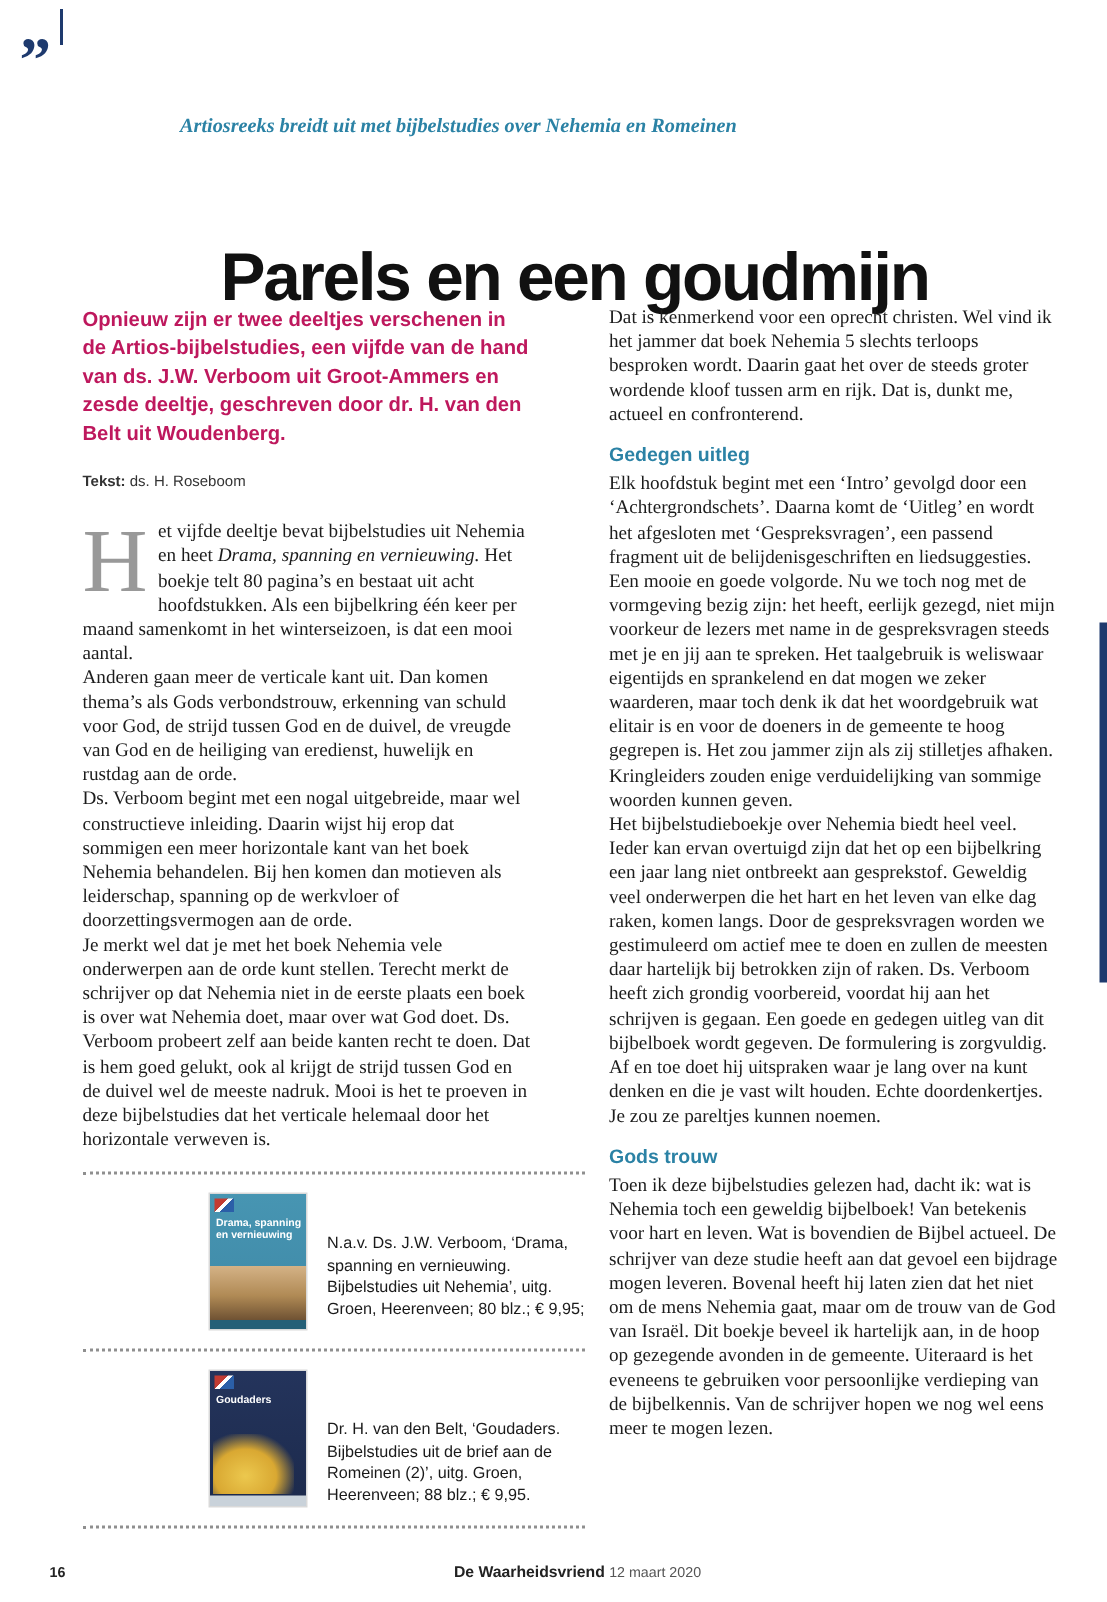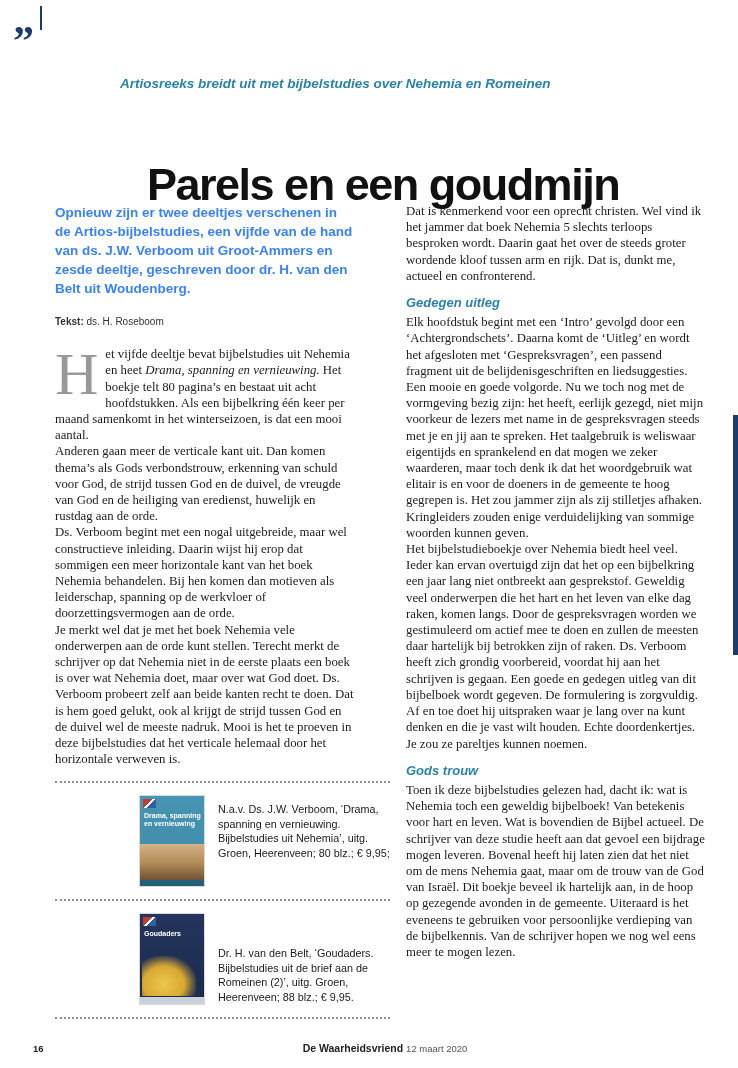--- a/index.html
+++ b/index.html
@@ -8,63 +8,63 @@
     font-family:"Liberation Serif", serif; overflow:hidden; margin:0 auto;
     color:#1c1c1c;
   }
   
   .corner-tick { position:absolute; left:40px; top:6px; width:2px; height:24px; background:#1e3a6e; }
   .quote-mark { position:absolute; left:13px; top:20px; font-size:42px; line-height:1;
     color:#1e3a6e; font-weight:bold; font-family:"Liberation Serif", serif; }
   .side-bar { position:absolute; right:0; top:415px; width:5px; height:240px; background:#1e3a6e; }
 
   
-  .kicker { position:absolute; left:120px; top:76px; font-family:Liberation Sans, sans-serif;
+  .kicker { position:absolute; left:120px; top:76px; font-family:Liberation Serif, serif;
     font-style:italic; font-weight:bold; font-size:13.5px; color:#2b82a5; }
   .title { position:absolute; left:147px; top:132px; font-family:"Liberation Sans", sans-serif;
     font-weight:bold; font-size:45px; letter-spacing:-1.5px; color:#111; line-height:1; }
 
   
   .columns { position:absolute; left:55px; top:203px; width:652px; display:flex; gap:50px; }
   .col { width:301px; font-size:12.8px; line-height:16.2px; }
   .col p { margin:0; }
 
-  .intro { font-family:"Liberation Sans", sans-serif; font-weight:bold; color:#3b82f6;
+  .intro { font-family:"Liberation Sans", sans-serif; font-weight:bold; color:#be185d;
     font-size:13.5px; line-height:19px; }
   .byline { margin-top:16px; font-family:"Liberation Sans", sans-serif;
     font-size:10px; color:#333; }
   .byline .lbl { font-weight:bold; }
 
   .body-text { margin-top:16px; }
   .dropcap { float:left; font-size:60px; line-height:50px; color:#999;
     margin:3px 7px 0 0; font-family:"Liberation Serif", serif; }
   .book-italic { font-style:italic; }
 
   .section-heading { margin:11px 0 3px 0; font-family:"Liberation Sans", sans-serif;
-    font-style:italic; font-weight:bold; font-size:13px; color:#2b82a5; }
+    font-weight:bold; font-size:13px; color:#2b82a5; }
 
   
   .books { margin-top:14px; width:335px; }
   .book-row { border-top:2px dotted #8f8f8f; padding:13px 0 13px 85px; display:flex; gap:14px; }
   .book-row.last { border-bottom:2px dotted #8f8f8f;align-items:flex-end; }
   .cover { width:64px; height:90px; position:relative; flex-shrink:0;
     box-shadow:0 0 0 1px rgba(0,0,0,.15); }
   .cover-logo { position:absolute; top:3px; left:3px; width:13px; height:9px;
     background:linear-gradient(135deg, #c23b32 42%, #ffffff 42%, #ffffff 55%, #2b5fa8 55%); }
   .cover-title { position:absolute; top:16px; left:4px; right:3px; color:#fff;
     font-family:"Liberation Sans", sans-serif; font-weight:bold; font-size:7px; line-height:8px; }
   .cover1 { background:linear-gradient(180deg,#4795b2 0%, #3e88a6 100%); }
   .cover1 .cover-img { position:absolute; bottom:6px; left:0; right:0; height:36px;
     background:linear-gradient(180deg,#d4b286 0%, #b08a55 55%, #6f5233 100%); }
   .cover1 .cover-strip { position:absolute; bottom:0; left:0; right:0; height:6px; background:#245f77; }
   .cover2 { background:linear-gradient(180deg,#24345c 0%, #1c2a4c 100%); }
   .cover2 .cover-img { position:absolute; bottom:8px; left:2px; right:8px; height:40px;
     background:radial-gradient(ellipse at 40% 70%, #ecc84e 0%, #d9a832 45%, rgba(28,42,76,0) 75%); }
   .cover2 .cover-strip { position:absolute; bottom:0; left:0; right:0; height:7px; background:#c9d2da; }
-  .caption { margin-top:6px; width:172px; font-family:"Liberation Sans", sans-serif;
+  .caption { margin-top:26px; width:172px; font-family:"Liberation Sans", sans-serif;
     font-size:10.8px; line-height:14.5px; color:#1a1a1a; }
 
   
   .footer { position:absolute; left:0; right:0; top:1042px; height:16px;
     font-family:"Liberation Sans", sans-serif; }
   .page-num { position:absolute; left:33px; top:1px; font-size:9.5px; font-weight:bold; color:#222; }
   .footer-center { text-align:center; font-size:10.5px; color:#222; }
   .footer-center .mag { font-weight:bold;margin-left:32px; }
   .footer-center .date { font-weight:normal; color:#555; font-size:9.5px; }
 </style>

